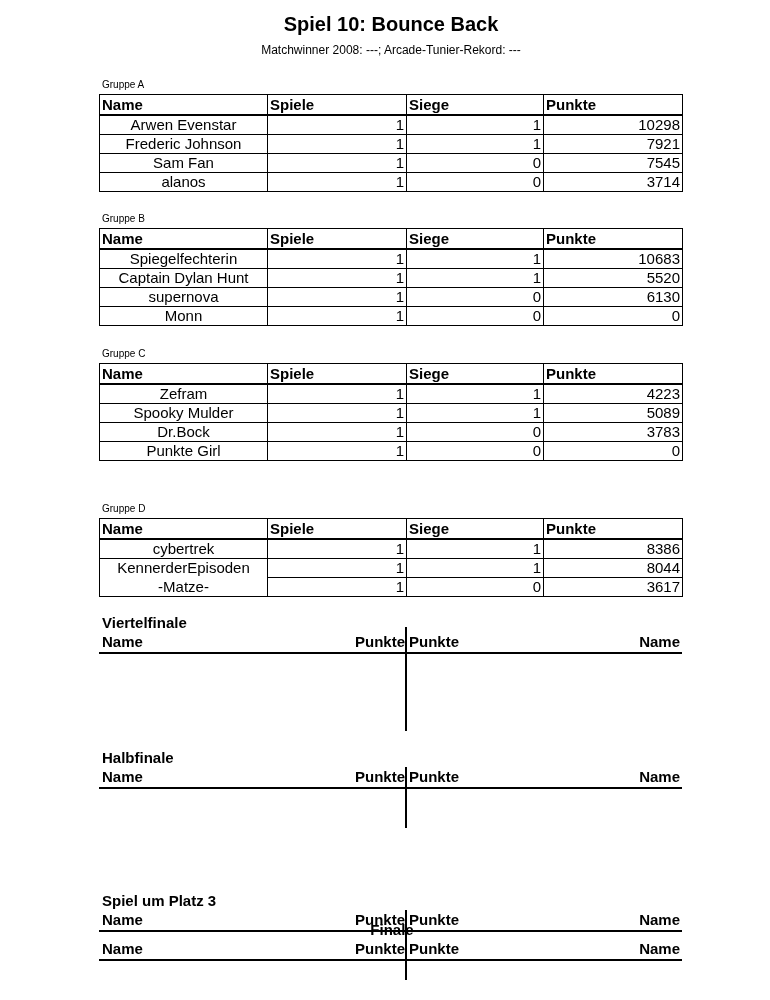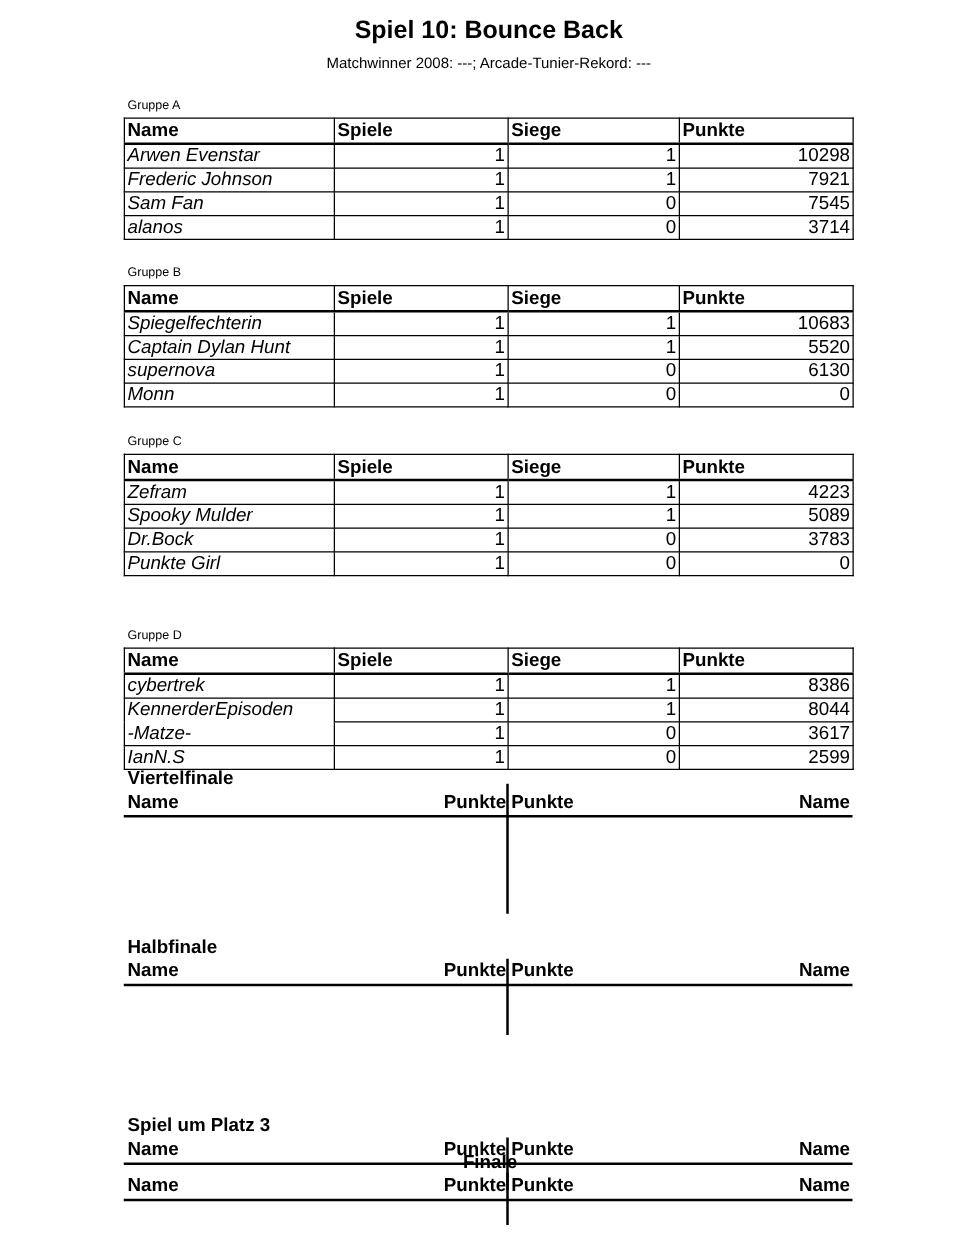--- a/index.html
+++ b/index.html
@@ -5,21 +5,21 @@
   html, body { margin: 0; padding: 0; background: #ffffff; }
   body { width: 770px; height: 1000px; position: relative; font-family: "Liberation Sans", sans-serif; color: #000; overflow: hidden; }
   .title { position: absolute; left: 0; width: 782px; top: 13px; text-align: center; font-size: 20px; font-weight: bold; }
   .subtitle { position: absolute; left: 0; width: 782px; top: 43px; text-align: center; font-size: 12px; }
   .group { position: absolute; left: 99px; width: 583px; }
   .group-label { font-size: 10px; height: 18px; line-height: 18px; padding-left: 3px; }
   table.gt { border-collapse: collapse; width: 583px; table-layout: fixed; }
   table.gt td, table.gt th { border: 1px solid #000; height: 18px; padding: 0 2px; font-size: 15px; line-height: 18px; white-space: nowrap; overflow: hidden; }
   table.gt th { text-align: left; font-weight: bold; border-bottom: 2px solid #000; height: 19px; }
   table.gt td.num { text-align: right; }
-  table.gt td.name { text-align: left; font-style: italic; }
+  table.gt td.name { text-align: center; }
   table.gt td.nobottom { border-bottom: none; }
   table.gt td.notop { border-top: none; margin-top: 47px; }
   col.c1 { width: 168px; } col.c2 { width: 139px; } col.c3 { width: 137px; } col.c4 { width: 139px; }
 
   .ko { position: absolute; left: 99px; width: 583px; }
   .ko-label { font-size: 15px; height: 18px; line-height: 18px; padding-left: 3px; font-weight: bold; }
   .ko-head { position: relative; height: 20px; border-bottom: 2px solid #000; font-weight: bold; font-size: 15px; line-height: 20px; }
   .ko-head span { position: absolute; top: 0; }
   .ko-name-l { left: 3px; }
   .ko-pts-l { right: 277px; }
@@ -192,26 +192,20 @@
       <td class="num">1</td>
       <td class="num">1</td>
       <td class="num">8044</td>
     </tr>
     <tr>
       <td class="name notop">-Matze-</td>
       <td class="num">1</td>
       <td class="num">0</td>
       <td class="num">3617</td>
     </tr>
-    <tr>
-      <td class="name">IanN.S</td>
-      <td class="num">1</td>
-      <td class="num">0</td>
-      <td class="num">2599</td>
-    </tr>
   </tbody>
     </table>
 </div>
 
 <div class="ko" style="top:614px;">
   <div class="ko-label">Viertelfinale</div>
   <div class="ko-head">
     <span class="ko-name-l">Name</span>
     <span class="ko-pts-l">Punkte</span>
     <span class="ko-pts-r">Punkte</span>

